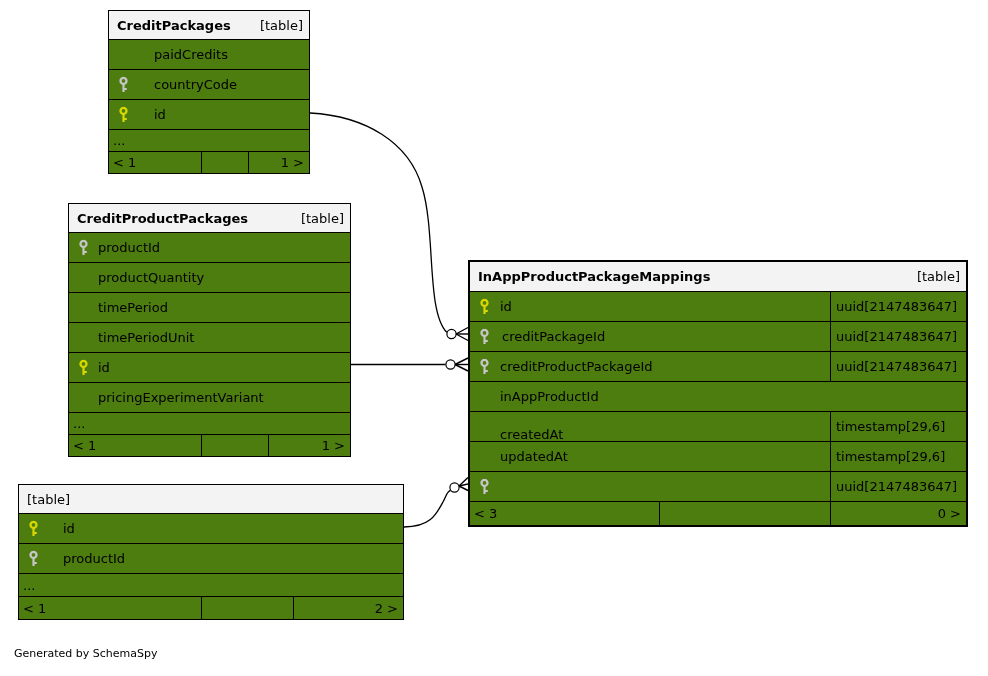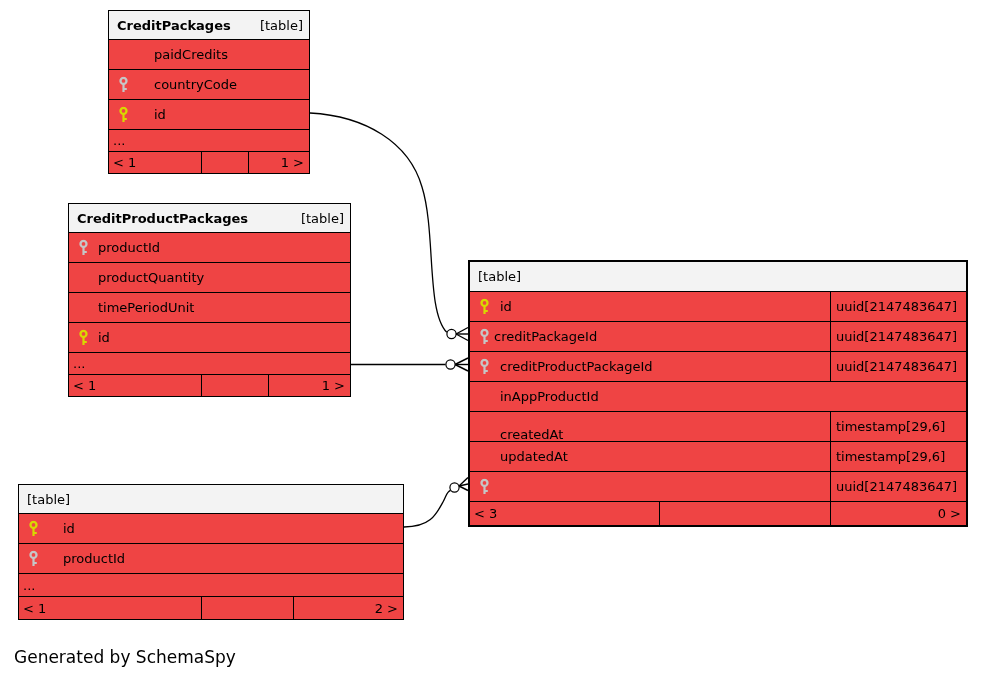--- a/index.html
+++ b/index.html
@@ -1,21 +1,21 @@
 <!DOCTYPE html>
 <html style="--header-bg: #f3f3f3;"><head>
 <meta charset="utf-8">
 <style>
   html,body{margin:0;padding:0;background:#ffffff;}
   #canvas{
     position:relative;width:988px;height:676px;background:#ffffff;overflow:hidden;
     font-family:"DejaVu Sans","Liberation Sans",sans-serif;color:#000;
   }
   #wires{position:absolute;left:0;top:0;width:988px;height:676px;}
-  .tbl{position:absolute;background:#ef4444;border:1px solid #000;box-sizing:border-box;}
+  .tbl{position:absolute;background:#4d7c0f;border:1px solid #000;box-sizing:border-box;}
   .tbl.thick{border-width:2px;}
   .hdr{
     background:var(--header-bg,#f3f3f3);display:flex;align-items:center;
     justify-content:space-between;padding:0 6px 0 8px;box-sizing:border-box;
   }
   .tname{font-weight:bold;font-size:13px;white-space:nowrap;}
   .ttag{font-size:13px;white-space:nowrap;}
   .row,.dots,.ftr{border-top:1px solid #000;box-sizing:border-box;}
   .row{position:relative;display:flex;align-items:center;}
   .kicon{position:absolute;left:8px;top:50%;transform:translateY(-50%);width:13px;height:17px;display:block;}
@@ -26,21 +26,21 @@
   }
   .dots{display:flex;align-items:center;padding-left:4px;font-size:13px;}
   .ftr{display:flex;align-items:stretch;}
   .fcell{display:flex;align-items:center;font-size:13px;box-sizing:border-box;}
   .fcell.mid,.fcell.right{border-left:1px solid #000;}
   .fcell.left{padding-left:4px;}
   .fcell.right{flex:1;justify-content:flex-end;padding-right:5px;}
   .wire{fill:none;stroke:#000;stroke-width:1.3px;}
   .odot{fill:#fff;stroke:#000;stroke-width:1.2px;}
   .prong{stroke:#000;stroke-width:1.4px;}
-  #note{position:absolute;left:14px;top:647px;font-size:17px;}
+  #note{position:absolute;left:14px;top:647px;font-size:11px;}
 </style>
 </head>
 <body>
 
 <div id="canvas">
   <svg id="wires" viewBox="0 0 988 676" xmlns="http://www.w3.org/2000/svg">
       <g>
         <path class="wire" d="M310,113 C365,116 409,142 422,187 C436,232 426,311 446.8,332.3"></path>
         <line class="prong" x1="456" y1="334" x2="468" y2="327.5"></line>
         <line class="prong" x1="456" y1="334" x2="468" y2="334"></line>
@@ -104,29 +104,35 @@
               <circle cx="6.5" cy="4.4" r="3" fill="none" stroke="#c6c6c6" stroke-width="2.3"></circle>
               <line x1="6.5" y1="7.4" x2="6.5" y2="15.6" stroke="#c6c6c6" stroke-width="2.2"></line>
               <line x1="6.5" y1="12.4" x2="9.8" y2="12.4" stroke="#c6c6c6" stroke-width="2"></line>
             </svg></span>
           <span class="cname" style="margin-left: 29px;">productId</span>
         </div>
         <div class="row" style="height: 30px;">
           <span class="cname" style="margin-left: 29px;">productQuantity</span>
         </div>
         <div class="row" style="height: 30px;">
+          <span class="cname" style="margin-left: 29px;">timePeriod</span>
+        </div>
+        <div class="row" style="height: 30px;">
           <span class="cname" style="margin-left: 29px;">timePeriodUnit</span>
         </div>
         <div class="row" style="height: 30px;">
           <span class="kicon"><svg width="13" height="17" viewBox="0 0 13 17">
               <circle cx="6.5" cy="4.4" r="3" fill="none" stroke="#d8d800" stroke-width="2.3"></circle>
               <line x1="6.5" y1="7.4" x2="6.5" y2="15.6" stroke="#d8d800" stroke-width="2.2"></line>
               <line x1="6.5" y1="12.4" x2="9.8" y2="12.4" stroke="#d8d800" stroke-width="2"></line>
             </svg></span>
           <span class="cname" style="margin-left: 29px;">id</span>
+        </div>
+        <div class="row" style="height: 30px;">
+          <span class="cname" style="margin-left: 29px;">pricingExperimentVariant</span>
         </div>
         <div class="dots" style="height: 22px;">...</div>
         <div class="ftr" style="height: 22px;">
           <div class="fcell left" style="flex: 0 0 132px;">&lt; 1</div>
           <div class="fcell mid" style="flex: 0 0 67px;"></div>
           <div class="fcell right">1 &gt;</div>
         </div>
       </div>
       <div class="tbl" style="left: 18px; top: 484px; width: 386px;">
         <div class="hdr" style="height: 28px;">
@@ -150,38 +156,39 @@
         </div>
         <div class="dots" style="height: 23px;">...</div>
         <div class="ftr" style="height: 23px;">
           <div class="fcell left" style="flex: 0 0 182px;">&lt; 1</div>
           <div class="fcell mid" style="flex: 0 0 92px;"></div>
           <div class="fcell right">2 &gt;</div>
         </div>
       </div>
       <div class="tbl thick" style="left: 468px; top: 260px; width: 500px;">
         <div class="hdr" style="height: 29px;">
+          <span class="tname">InAppProductPackageMappings</span>
           <span class="ttag">[table]</span>
         </div>
         <div class="row" style="height: 30px;">
           <span class="kicon"><svg width="13" height="17" viewBox="0 0 13 17">
               <circle cx="6.5" cy="4.4" r="3" fill="none" stroke="#d8d800" stroke-width="2.3"></circle>
               <line x1="6.5" y1="7.4" x2="6.5" y2="15.6" stroke="#d8d800" stroke-width="2.2"></line>
               <line x1="6.5" y1="12.4" x2="9.8" y2="12.4" stroke="#d8d800" stroke-width="2"></line>
             </svg></span>
           <span class="cname" style="margin-left: 30px;">id</span>
           <span class="ctype" style="width: 136px;">uuid[2147483647]</span>
         </div>
         <div class="row" style="height: 30px;">
           <span class="kicon"><svg width="13" height="17" viewBox="0 0 13 17">
               <circle cx="6.5" cy="4.4" r="3" fill="none" stroke="#c6c6c6" stroke-width="2.3"></circle>
               <line x1="6.5" y1="7.4" x2="6.5" y2="15.6" stroke="#c6c6c6" stroke-width="2.2"></line>
               <line x1="6.5" y1="12.4" x2="9.8" y2="12.4" stroke="#c6c6c6" stroke-width="2"></line>
             </svg></span>
-          <span class="cname" style="margin-left: 24px;">creditPackageId</span>
+          <span class="cname" style="margin-left: 32px;">creditPackageId</span>
           <span class="ctype" style="width: 136px;">uuid[2147483647]</span>
         </div>
         <div class="row" style="height: 30px;">
           <span class="kicon"><svg width="13" height="17" viewBox="0 0 13 17">
               <circle cx="6.5" cy="4.4" r="3" fill="none" stroke="#c6c6c6" stroke-width="2.3"></circle>
               <line x1="6.5" y1="7.4" x2="6.5" y2="15.6" stroke="#c6c6c6" stroke-width="2.2"></line>
               <line x1="6.5" y1="12.4" x2="9.8" y2="12.4" stroke="#c6c6c6" stroke-width="2"></line>
             </svg></span>
           <span class="cname" style="margin-left: 30px;">creditProductPackageId</span>
           <span class="ctype" style="width: 136px;">uuid[2147483647]</span>

